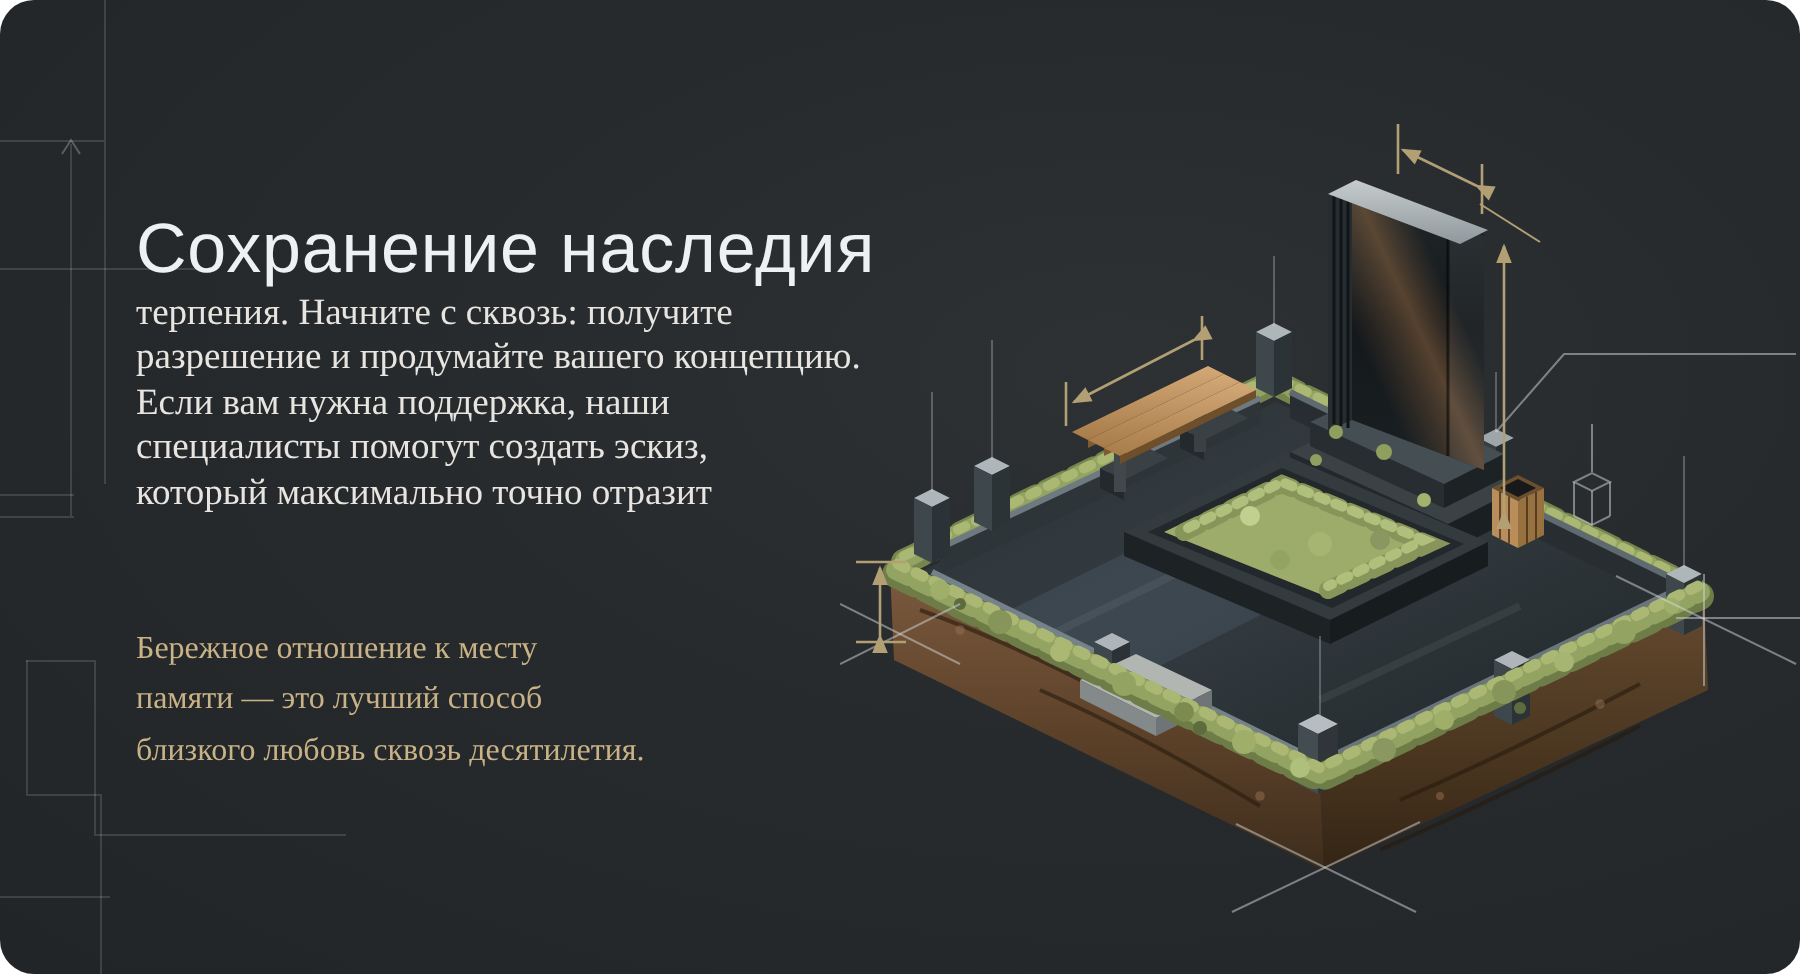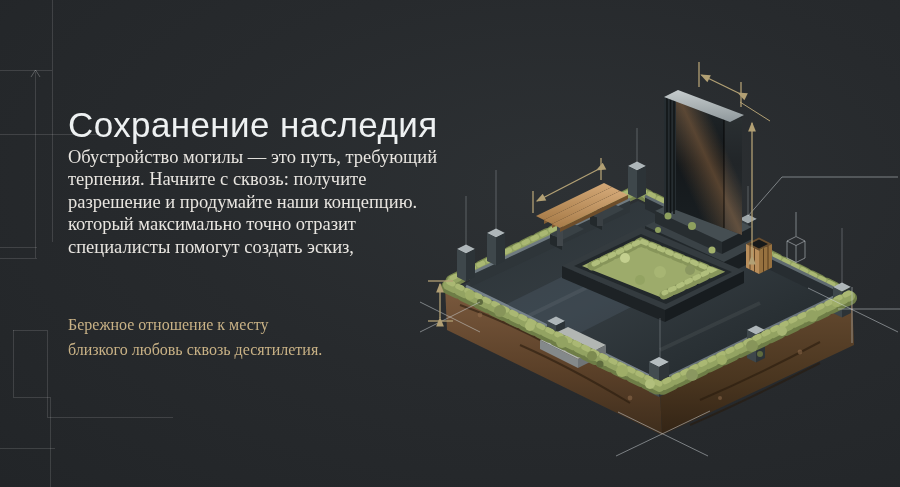--- a/index.html
+++ b/index.html
@@ -1,19 +1,20 @@
 <!DOCTYPE html>
 <html><head>
 <meta charset="utf-8">
 <style>
   html,body{margin:0;padding:0;}
   .canvas{
     position:relative;width:900px;height:487px;overflow:hidden;
     background:radial-gradient(ellipse at 62% 38%, #2d3134 0%, #272a2d 48%, #222528 100%);
     font-family:"Liberation Serif", serif;
+    border-radius:17px;
   }
   .decor-svg{position:absolute;left:0;top:0;}
   .scene-svg{position:absolute;left:420px;top:30px;}
   .text-col{position:absolute;left:68px;top:0;width:440px;}
   .heading{
     position:absolute;left:0;top:82px;width:440px;
     font-family:"Liberation Sans", sans-serif;
     font-size:35px;line-height:40px;font-weight:400;letter-spacing:.4px;
     color:#eef1f2;
   }
@@ -46,28 +47,29 @@
       <line x1="47" y1="417.5" x2="173" y2="417.5"></line>
       <line x1="0" y1="448.5" x2="55" y2="448.5"></line>
       <line x1="50.5" y1="397" x2="50.5" y2="487"></line>
     </g>
     <path d="M31,77 L35.5,70 L40,77" stroke="rgba(255,255,255,0.25)" fill="none" stroke-width="1"></path>
   </svg>
 
   <div class="text-col">
     <h1 class="heading">Сохранение наследия</h1>
     <div class="paragraph">
-      <div>Обустройство могилы — это путь, требующий</div>
       <div>терпения. Начните с сквозь: получите</div>
-      <div>разрешение и продумайте наши концепцию.</div>
+      <div>разрешение и продумайте вашего концепцию.</div>
+      <div>Если вам нужна поддержка, наши</div>
+      <div>специалисты помогут создать эскиз,</div>
       <div>который максимально точно отразит</div>
-      <div>специалисты помогут создать эскиз,</div>
     </div>
     <div class="quote">
       <div>Бережное отношение к месту</div>
+      <div>памяти — это лучший способ</div>
       <div>близкого любовь сквозь десятилетия.</div>
     </div>
   </div>
 
   <svg class="scene-svg" width="480" height="457" viewBox="420 30 480 457">
     <defs>
       <linearGradient id="soilL" x1="0" y1="0" x2="0" y2="1">
         <stop offset="0" stop-color="#7b5a3e"></stop>
           <stop offset="0.55" stop-color="#5c4129"></stop>
           <stop offset="1" stop-color="#3e2d1c"></stop>

